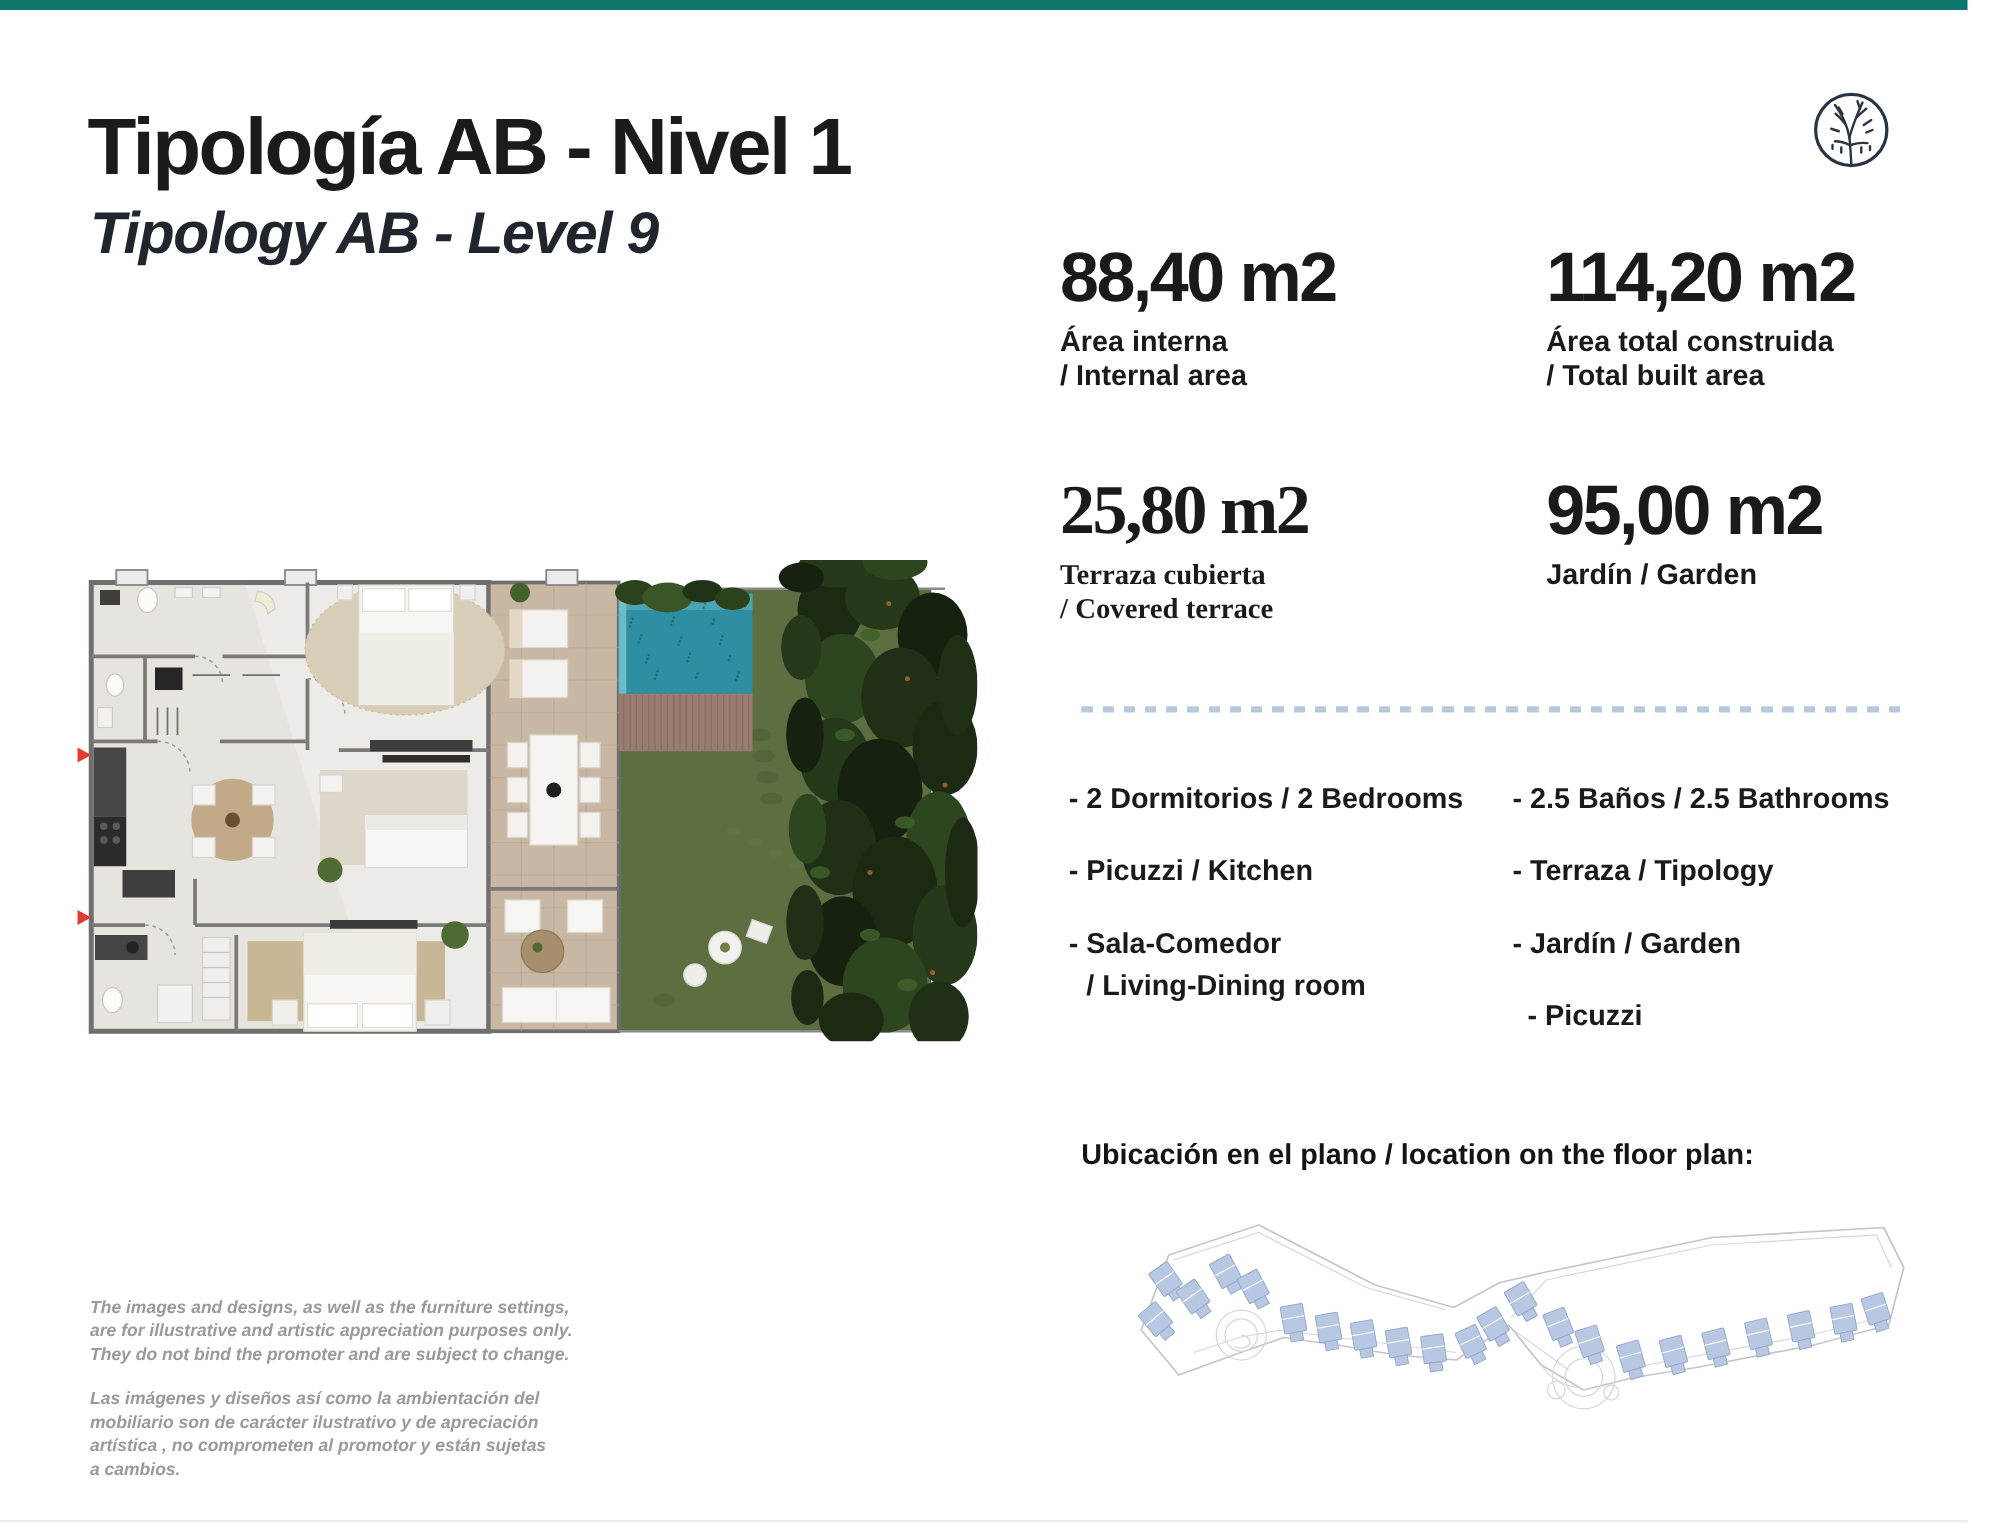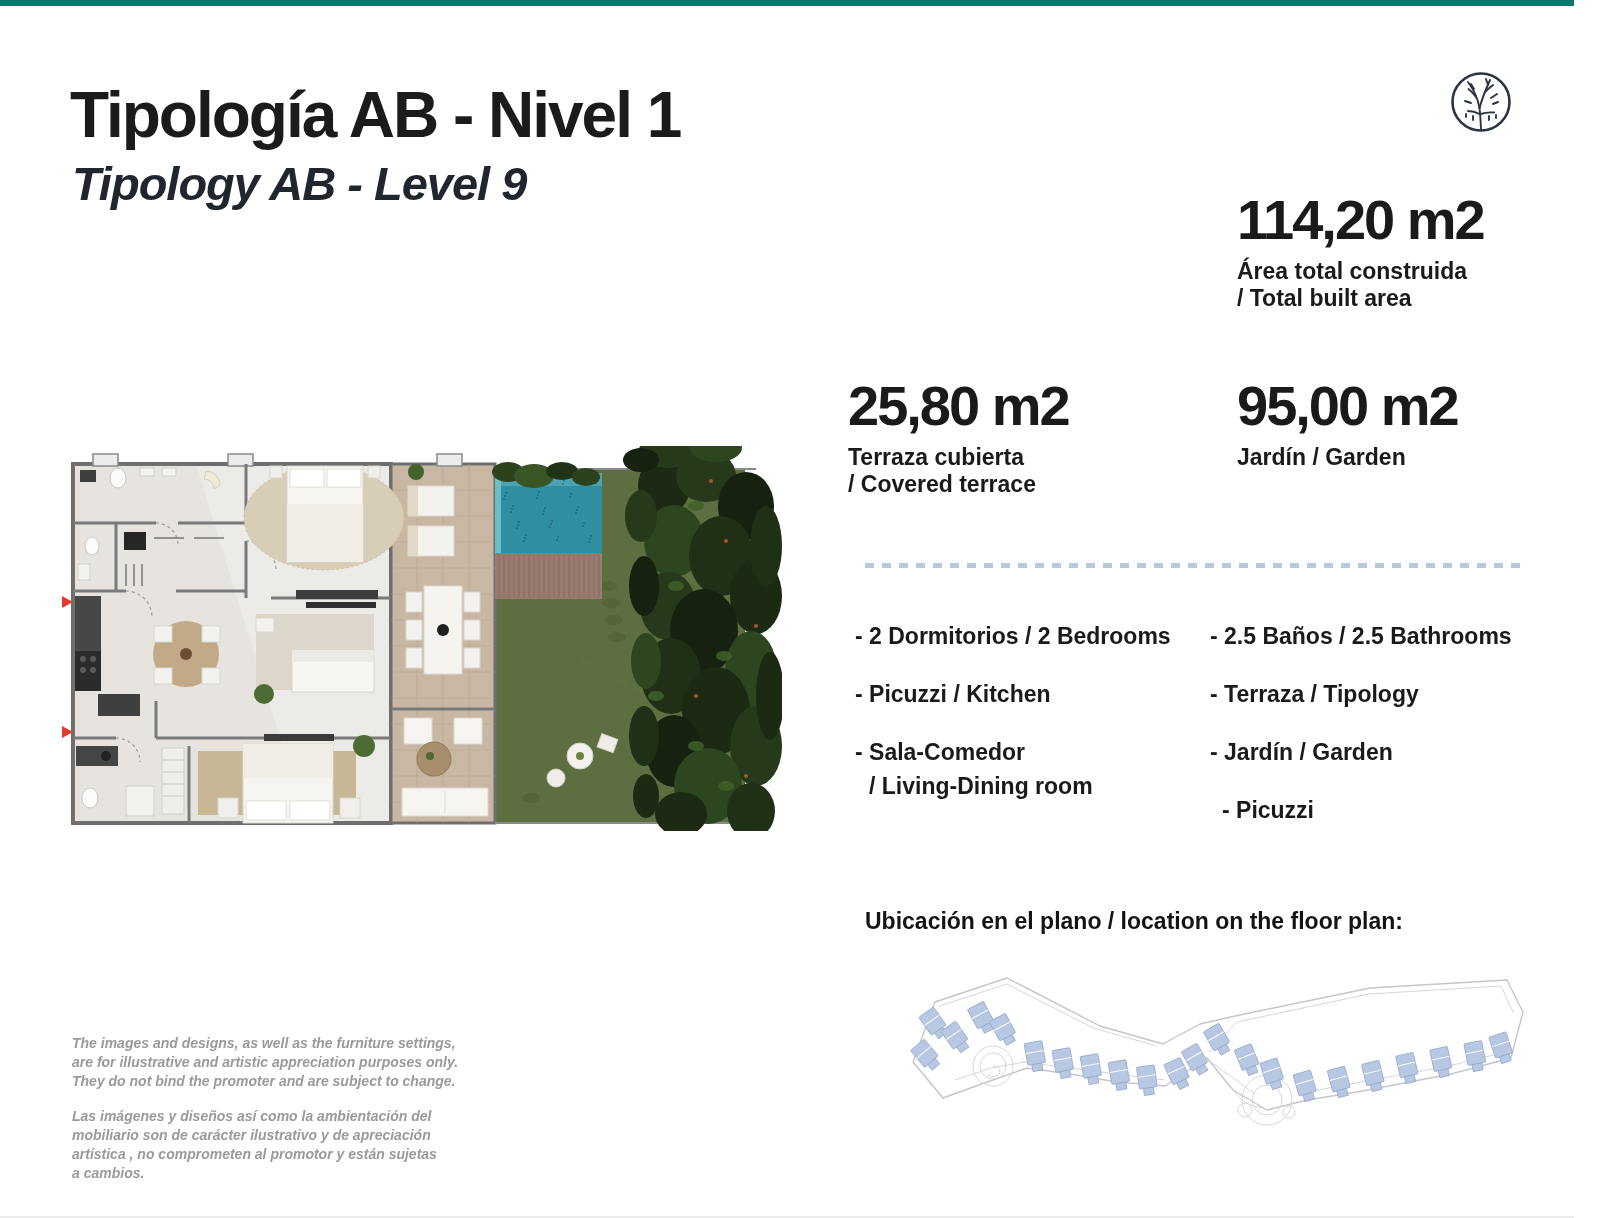--- a/index.html
+++ b/index.html
@@ -1,30 +1,30 @@
 <!DOCTYPE html>
 <html><head>
 <meta charset="utf-8">
 <style>
   html,body{margin:0;padding:0;background:#ffffff;}
   #page{position:relative;width:1574px;height:1218px;background:#ffffff;overflow:hidden;
         font-family:"Liberation Sans", sans-serif;color:#1c1c1c;
-        border-top:6px solid #0f766e;border-bottom:2px solid #ececec;box-sizing:border-box;}
+        border-top:8px solid #0f766e;border-bottom:2px solid #ececec;box-sizing:border-box;}
   
   .title{position:absolute;left:70px;top:72px;font-size:64px;font-weight:700;
          letter-spacing:-2px;color:#1b1b1b;white-space:nowrap;}
   .subtitle{position:absolute;left:72px;top:150px;font-size:47px;font-weight:700;font-style:italic;
             letter-spacing:-1px;color:#21262e;white-space:nowrap;}
   .logo{position:absolute;left:1449px;top:64px;width:64px;height:64px;}
   
   .stat{position:absolute;width:380px;}
   .stat-value{font-size:56px;font-weight:700;letter-spacing:-2px;color:#1a1a1a;line-height:56px;}
   .stat-label{margin-top:10px;font-size:23px;font-weight:700;color:#1a1a1a;line-height:27px;white-space:pre-line;}
   #stat-0{left:848px;top:186px;} #stat-1{left:1237px;top:186px;}
-  #stat-2{left:848px;top:372px;} #stat-3{left:1237px;top:372px;}
+  #stat-2{left:848px;top:372px;font-family:Liberation Serif, serif;} #stat-3{left:1237px;top:372px;}
   
   .divider{position:absolute;left:865px;top:557px;width:662px;height:5px;
            background:repeating-linear-gradient(90deg,#b9c9dd 0 9px,transparent 9px 17px);}
   
   .feat-col{position:absolute;top:616px;}
   #feat-left{left:855px;width:360px;} #feat-right{left:1210px;width:340px;}
   .feat{font-size:23px;font-weight:700;color:#1a1a1a;line-height:28px;margin-bottom:30px;white-space:nowrap;}
   .feat.cont{padding-left:14px;margin-top:-12px;}
   .feat.indent{padding-left:12px;}
   
@@ -399,20 +399,25 @@
         <circle cx="690" cy="330" r="2" fill="#b85f2e" opacity="0.85"></circle>
         <circle cx="655" cy="35" r="2" fill="#b85f2e" opacity="0.85"></circle>
       </g>
 
     <g fill="#e23b30">
       <polygon points="6,150 17,156 6,162"></polygon>
       <polygon points="6,280 17,286 6,292"></polygon>
     </g>
   </svg>
 
+  <div class="stat" id="stat-0">
+    <div class="stat-value">88,40 m2</div>
+    <div class="stat-label">Área interna
+/ Internal area</div>
+  </div>
   <div class="stat" id="stat-1">
     <div class="stat-value">114,20 m2</div>
     <div class="stat-label">Área total construida
 / Total built area</div>
   </div>
   <div class="stat" id="stat-2">
     <div class="stat-value">25,80 m2</div>
     <div class="stat-label">Terraza cubierta
 / Covered terrace</div>
   </div>

